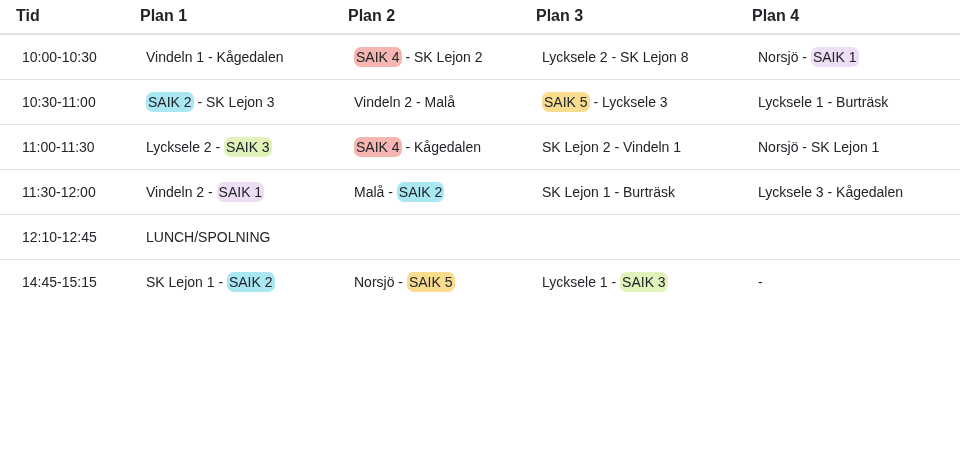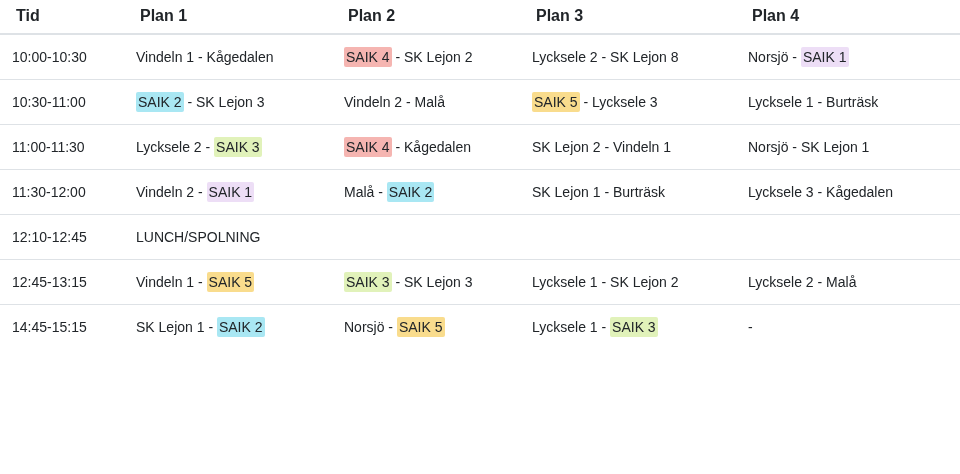--- a/index.html
+++ b/index.html
@@ -20,29 +20,29 @@
   }
   table.schedule th {
     text-align: left;
     font-weight: 700;
     font-size: 16px;
     padding: 7px 16px 8px 16px;
     border-bottom: 2px solid #dee2e6;
     white-space: nowrap;
   }
   table.schedule td {
-    padding: 12px 12px;
+    padding: 12px 22px;
     border-top: 1px solid #dee2e6;
     white-space: nowrap;
     overflow: hidden;
     line-height: 20px;
   }
   .hl {
     padding: 2px 2px;
-    border-radius: 2px;
+    border-radius: 7px;
   }
 </style>
 </head>
 <body>
 
 <table class="schedule">
   <colgroup>
     <col style="width:124px">
     <col style="width:208px">
     <col style="width:188px">
@@ -88,27 +88,20 @@
         <td>Lycksele 3 - Kågedalen</td>
       </tr>
       <tr>
         <td>12:10-12:45</td>
         <td>LUNCH/SPOLNING</td>
         <td></td>
         <td></td>
         <td></td>
       </tr>
       <tr>
-        <td>12:45-13:15</td>
-        <td>Vindeln 1 - <span class="hl" style="background-color: rgb(249, 220, 141);">SAIK 5</span></td>
-        <td><span class="hl" style="background-color: rgb(225, 242, 186);">SAIK 3</span> - SK Lejon 3</td>
-        <td>Lycksele 1 - SK Lejon 2</td>
-        <td>Lycksele 2 - Malå</td>
-      </tr>
-      <tr>
         <td>14:45-15:15</td>
         <td>SK Lejon 1 - <span class="hl" style="background-color: rgb(169, 231, 243);">SAIK 2</span></td>
         <td>Norsjö - <span class="hl" style="background-color: rgb(249, 220, 141);">SAIK 5</span></td>
         <td>Lycksele 1 - <span class="hl" style="background-color: rgb(225, 242, 186);">SAIK 3</span></td>
         <td>-</td>
       </tr>
     </tbody>
 </table>
 
 </body></html>

